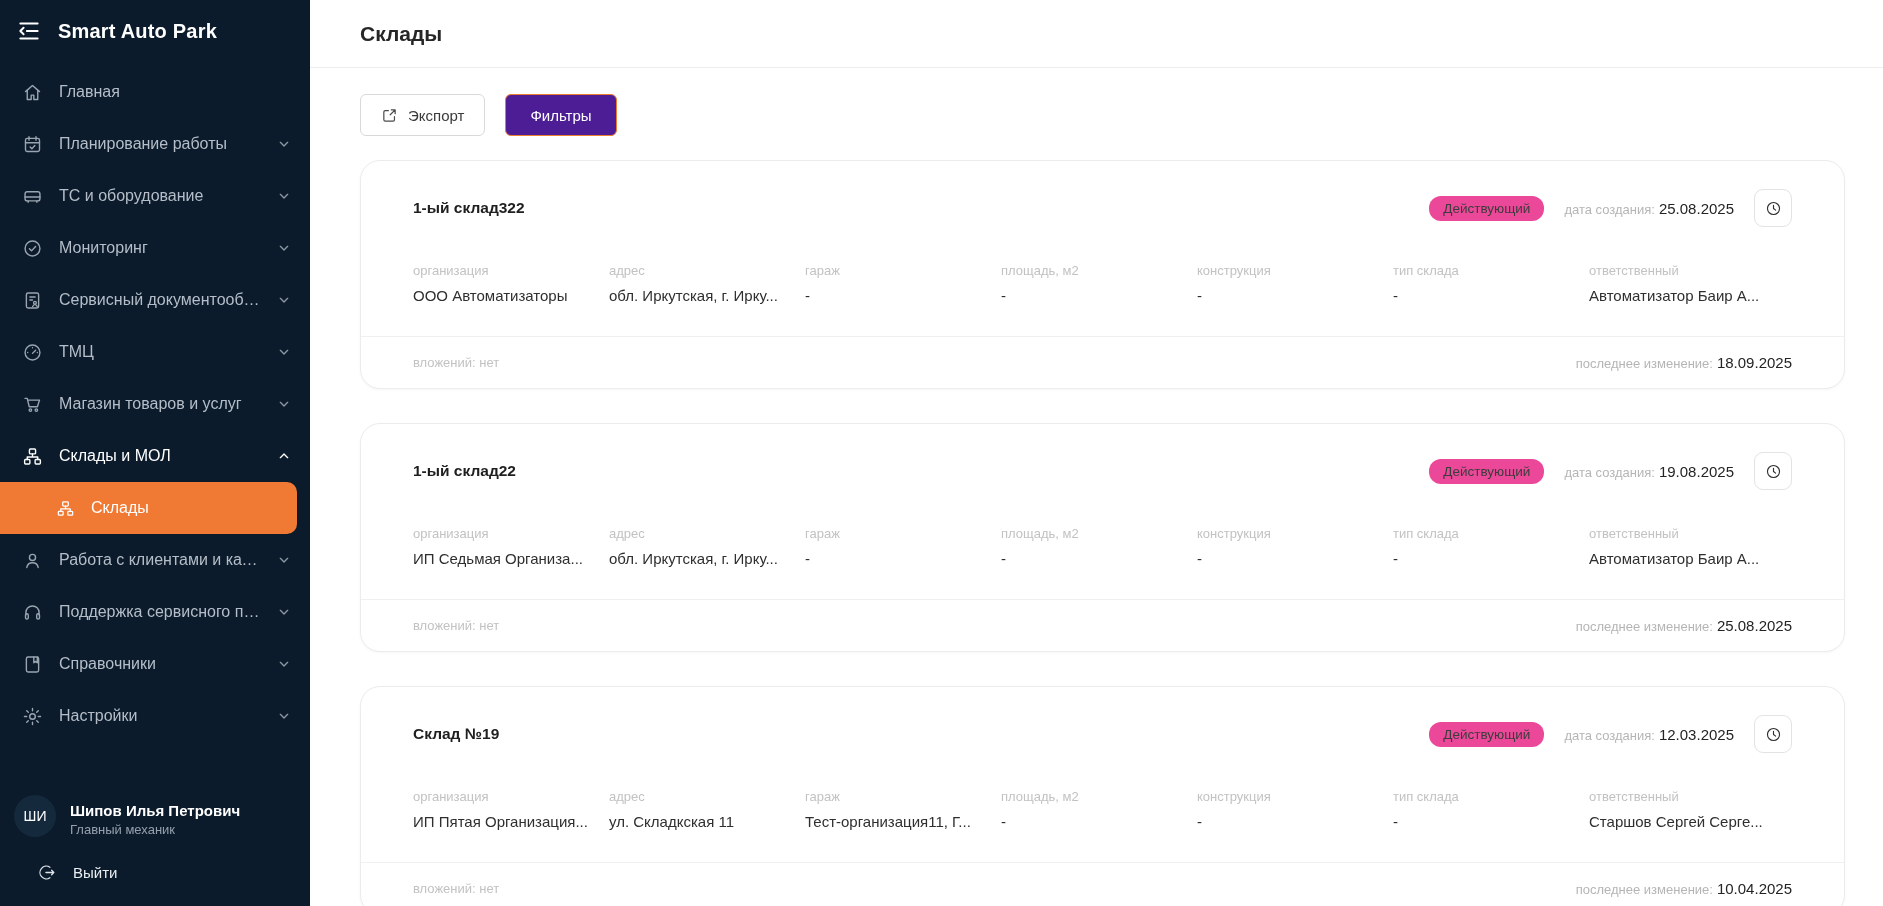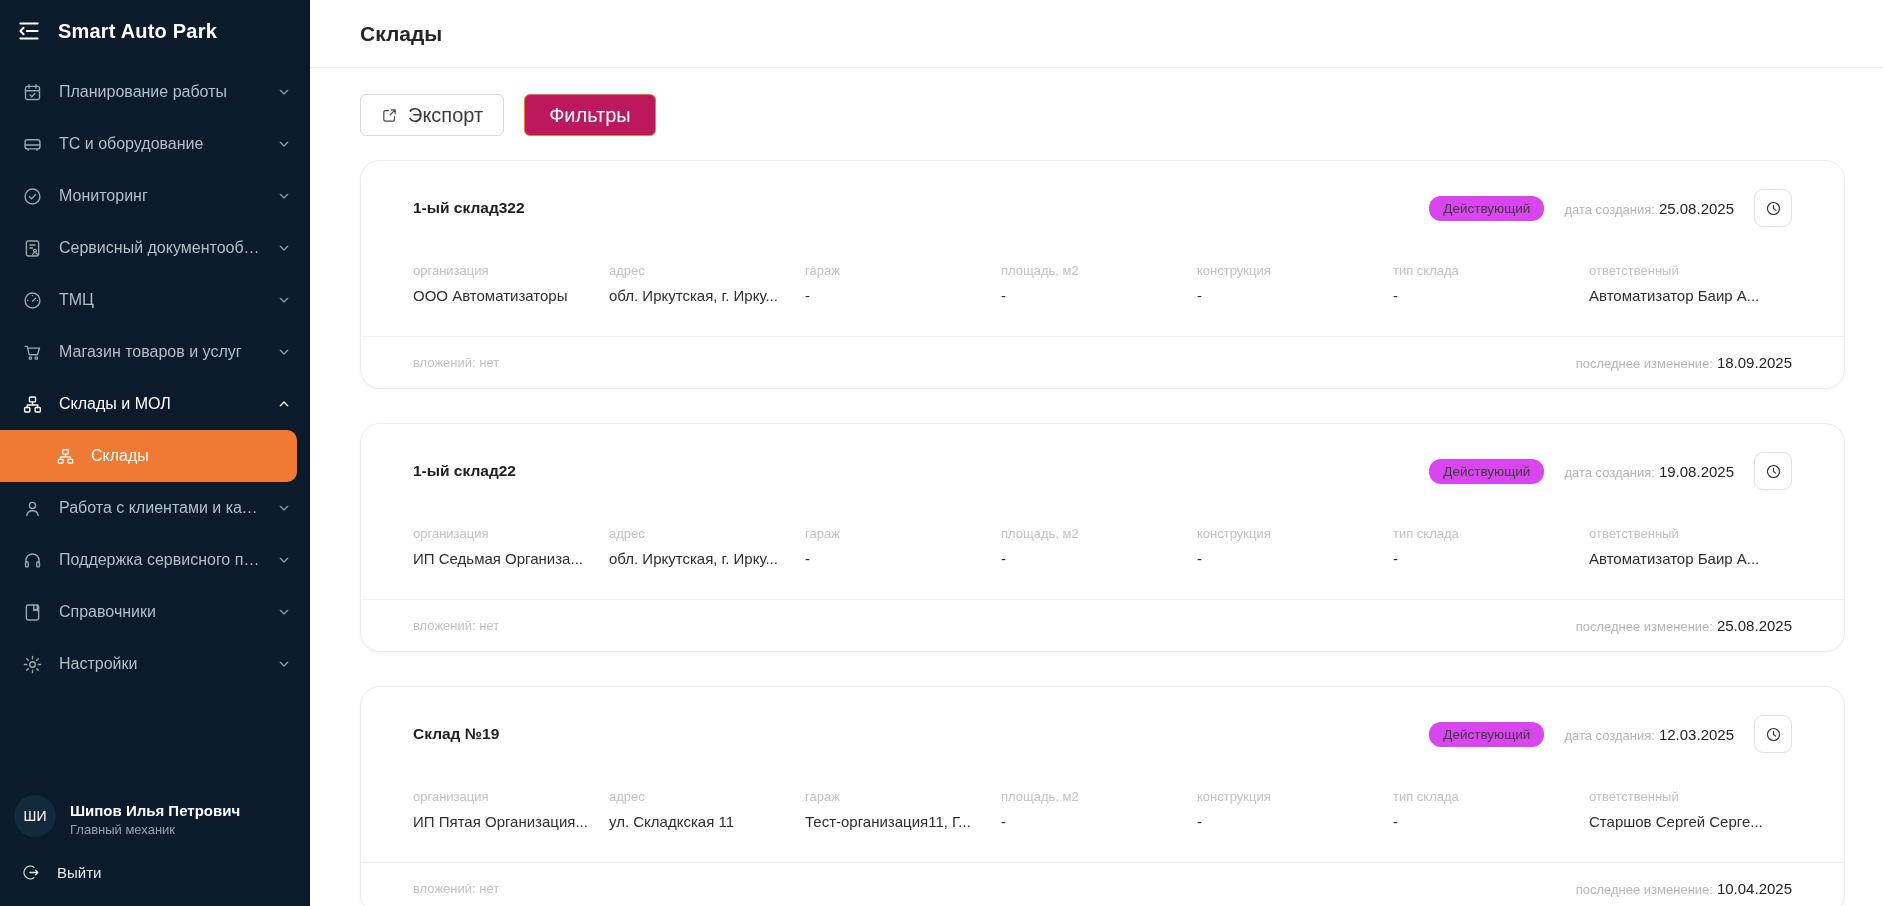--- a/index.html
+++ b/index.html
@@ -26,53 +26,53 @@
   .nav-sub.active { background:#f07a33; color:#fff; width:calc(100% - 13px);
     border-radius:0 10px 10px 0; }
   .nav-sub .ni { width:19px; height:19px; color:#fff; flex:none; }
   .side-bottom { margin-top:auto; padding:10px 0 14px 0; }
   .user-row { display:flex; align-items:flex-end; gap:14px; padding:10px 20px 16px 14px; }
   .avatar { width:42px; height:42px; border-radius:50%; background:#15293d; color:#fff;
     display:flex; align-items:center; justify-content:center; font-size:14px; flex:none; }
   .user-name { color:#fff; font-size:15px; font-weight:700; line-height:1.5; }
   .user-role { color:#95a0ac; font-size:13px; }
   .logout-row { display:flex; align-items:center; gap:16px; padding:10px 22px; font-size:15px;
-    color:#e9edf1; cursor:pointer; }
+    color:#e9edf1; cursor:pointer;margin-left:16px; }
   .logout-row .ni { width:19px; height:19px; color:#dfe4e9; }
 
   
   .main { flex:1; display:flex; flex-direction:column; background:#fff; min-width:0; }
   .page-header { height:68px; display:flex; align-items:center; padding:0 50px;
     border-bottom:1px solid #ededed; flex:none; }
   .page-title { font-size:21px; font-weight:700; color:#262626; }
   .content { padding:26px 38px 0 50px; overflow:hidden; flex:1; }
 
   .toolbar { display:flex; align-items:center; gap:20px; margin-bottom:24px; }
   .search-box { flex:1; height:42px; border:1px solid #d9d9d9; border-radius:4px;
     display:flex; align-items:stretch; background:#fff; overflow:hidden; }
   .search-box input { flex:1; border:none; outline:none; padding:0 16px; font-size:15px;
     color:#333; font-family:inherit; }
   .search-box input::placeholder { color:#b9b9b9; }
   .search-btn { width:46px; display:flex; align-items:center; justify-content:center;
     border-left:1px solid #e3e3e3; background:#fff; border-top:none; border-right:none; border-bottom:none;
     color:#8c8c8c; cursor:pointer; }
   .btn { height:42px; display:inline-flex; align-items:center; gap:10px; border-radius:6px;
-    font-size:20px; cursor:pointer; font-family:inherit; }
+    font-size:15px; cursor:pointer; font-family:inherit; }
   .btn-export { background:#fff; border:1px solid #d9d9d9; color:#3a3a3a; padding:0 20px; }
   .btn-export .bi { width:17px; height:17px; color:#4a4a4a; }
-  .btn-filters { background:#be185d; border:1px solid #ed7d31; color:#fff; padding:0 24px; }
+  .btn-filters { background:#4c1d95; border:1px solid #ed7d31; color:#fff; padding:0 24px; }
 
   .cards { display:flex; flex-direction:column; gap:34px; }
   .card { border:1px solid #ececec; border-radius:20px; background:#fff;
     box-shadow:0 1px 3px rgba(0,0,0,.04); }
   .card-body { padding:28px 52px 32px 52px; cursor:pointer; }
   .card-top { display:flex; align-items:center; justify-content:space-between; margin-bottom:36px; }
   .card-title { font-size:15.5px; font-weight:700; color:#1f1f1f; }
   .card-top-right { display:flex; align-items:center; gap:20px; }
-  .badge { background:#d946ef; color:#3c3c3c; border-radius:12px; padding:5px 14px; font-size:13.5px; }
+  .badge { background:#ec4899; color:#3c3c3c; border-radius:12px; padding:5px 14px; font-size:13.5px; }
   .meta { font-size:13px; color:#b5b5b5; }
   .meta .val { font-size:15px; color:#242424; margin-left:4px; }
   .icon-btn { width:38px; height:38px; border:1px solid #e3e3e3; border-radius:9px; background:#fff;
     display:flex; align-items:center; justify-content:center; color:#2f2f2f; cursor:pointer; }
   .icon-btn .bi { width:17px; height:17px; }
   .fields { display:grid; grid-template-columns:repeat(6,196px) minmax(0,1fr); }
   .f-label { color:#c2c2c2; font-size:13px; margin-bottom:9px; white-space:nowrap; }
   .f-value { color:#2f2f2f; font-size:15px; white-space:nowrap; overflow:hidden; }
   .card-footer { border-top:1px solid #f0f0f0; padding:17px 52px; display:flex;
     align-items:center; justify-content:space-between; }
@@ -90,20 +90,29 @@
       <button class="logo-btn">
         <svg width="26" height="26" viewBox="0 0 24 24" fill="none" stroke="currentColor" stroke-width="1.8" stroke-linecap="round" stroke-linejoin="round">
             <path d="M4 5h16M10 12h10M4 19h16"></path>
             <path d="M7 9l-3 3 3 3"></path>
           </svg>
       </button>
       <div class="logo-title">Smart Auto Park</div>
     </div>
 
     <nav class="nav">
+      <div class="nav-item">
+        <span class="ni">
+            <svg viewBox="0 0 24 24" fill="none" stroke="currentColor" stroke-width="1.6" stroke-linecap="round" stroke-linejoin="round">
+              <path d="M4 11l8-7 8 7"></path>
+              <path d="M6 9.5V20h4.5v-5h3v5H18V9.5"></path>
+            </svg>
+          </span>
+        <span class="nav-label">Главная</span>
+      </div>
 
       <div class="nav-item">
         <span class="ni">
             <svg viewBox="0 0 24 24" fill="none" stroke="currentColor" stroke-width="1.6" stroke-linecap="round" stroke-linejoin="round">
               <rect x="4" y="5" width="16" height="15" rx="2"></rect>
               <path d="M8 3v4M16 3v4M4 10h16"></path>
               <path d="M9.3 14.8l2 2 3.4-3.6"></path>
             </svg>
           </span>
         <span class="nav-label">Планирование работы</span>

